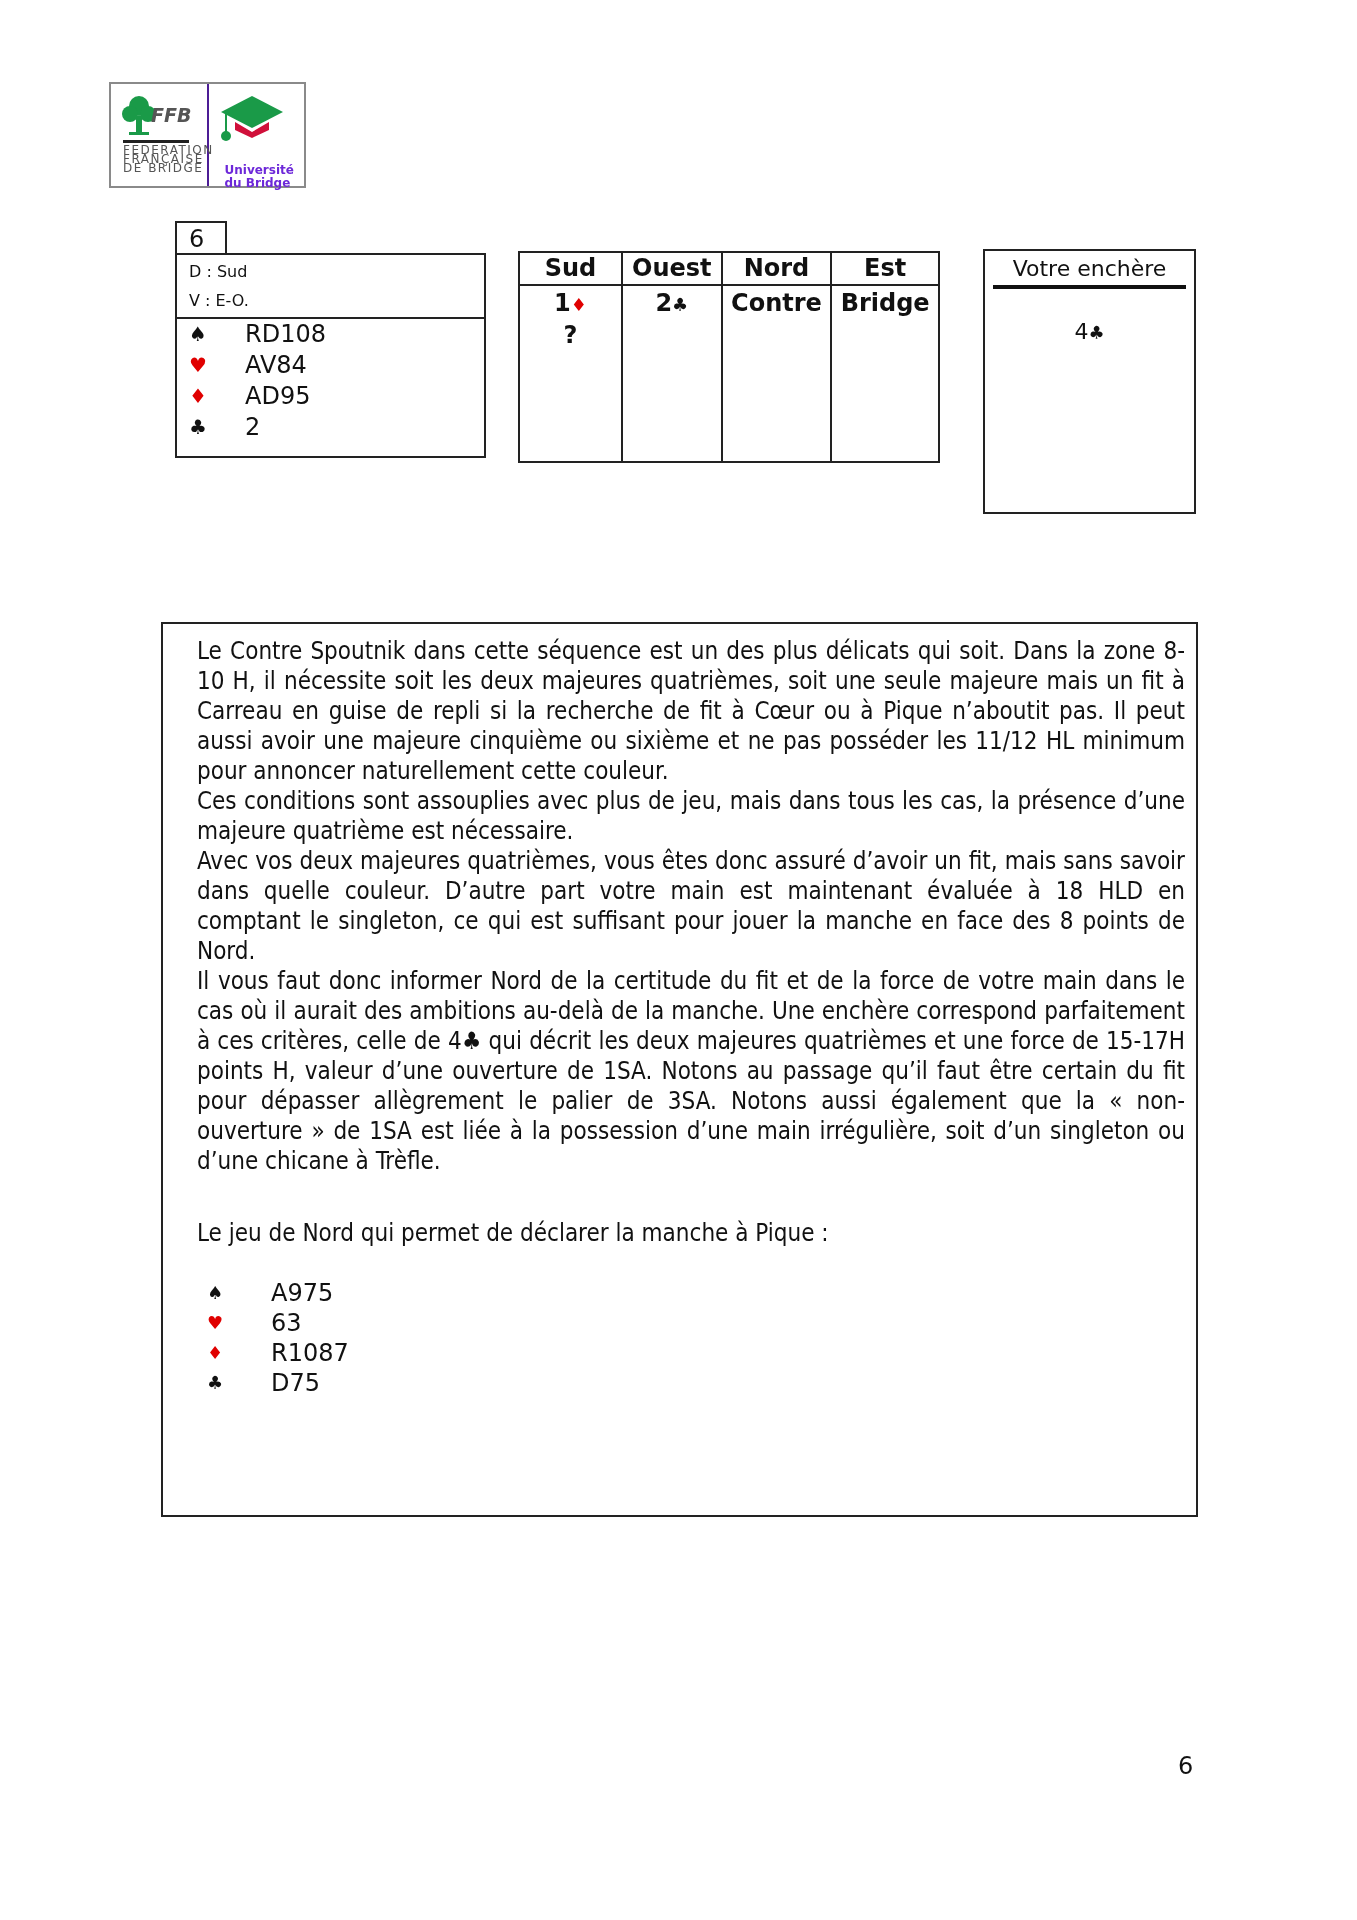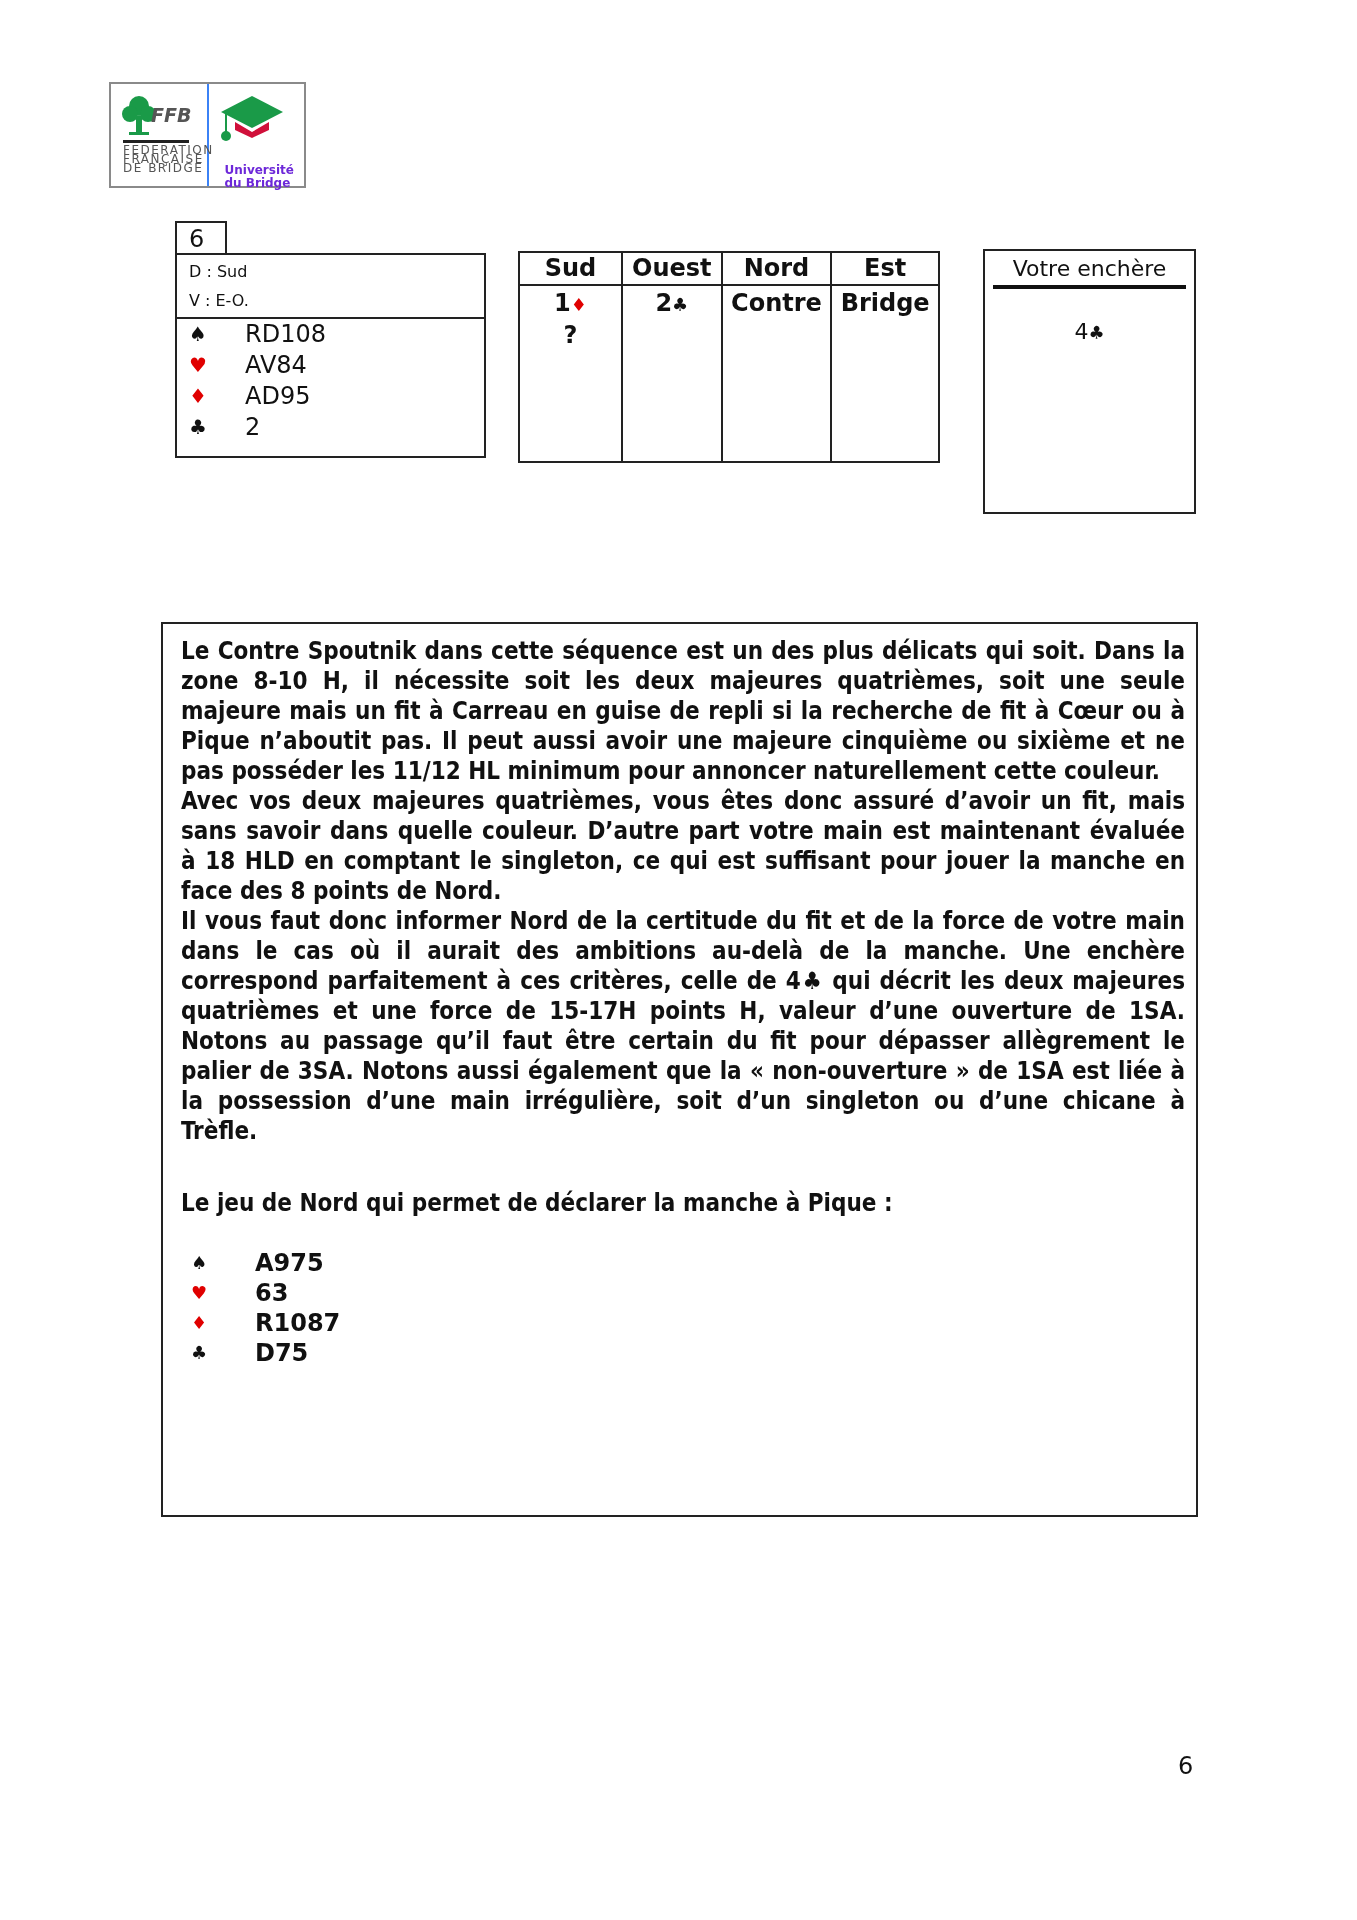--- a/index.html
+++ b/index.html
@@ -1,20 +1,20 @@
 <!DOCTYPE html>
 <html><head>
 <meta charset="utf-8">
 <style>
   html,body{margin:0;padding:0;background:#fff;}
   body{width:1357px;height:1920px;position:relative;overflow:hidden;font-family:"DejaVu Sans","Liberation Sans",sans-serif;color:#111;}
   .abs{position:absolute;}
   .logo{left:109px;top:82px;width:197px;height:106px;border:2px solid #8a8a8a;box-sizing:border-box;display:flex;}
   .logo .half{flex:1;position:relative;}
-  .logo .half.left{border-right:2px solid #3b82f6;text-decoration:underline;}
+  .logo .half.left{border-right:2px solid #4c1d95;text-decoration:underline;}
   .ffb-text{position:absolute;left:12px;top:62px;font-size:12px;line-height:9px;letter-spacing:1.5px;color:#555;font-family:"DejaVu Sans",sans-serif;}
   .ffb-bar{position:absolute;left:12px;top:56px;width:66px;height:3px;background:#222;}
   .ffb-mark{position:absolute;left:40px;top:20px;font:italic bold 19px "DejaVu Sans",sans-serif;color:#555;}
   .univ-text{position:absolute;left:16px;top:80px;font:bold 12px/13px "DejaVu Sans",sans-serif;color:#6d28d9;}
   .boxline{border:2px solid #222;box-sizing:border-box;}
   .num-box{left:175px;top:221px;width:52px;height:34px;font-size:24px;padding-left:12px;line-height:32px;}
   .hand-box{left:175px;top:253px;width:311px;height:205px;}
   .hand-head{height:60px;border-bottom:2px solid #222;padding:2px 0 0 12px;font-size:16px;line-height:29px;}
   .hand-body{padding:0 0 0 12px;font-size:24px;line-height:31px;}
   .row{display:flex;align-items:center;}
@@ -22,21 +22,21 @@
   .red{color:#e00000;}
   .bid-table{left:518px;top:251px;width:422px;height:212px;border-collapse:collapse;}
   .bid-table table{border-collapse:collapse;width:100%;height:100%;}
   .bid-table th,.bid-table td{border:2px solid #222;font-weight:bold;text-align:center;font-size:24px;}
   .bid-table th{height:29px;line-height:29px;}
   .bid-table td{vertical-align:top;line-height:30px;padding-top:2px;}
   .votre{left:983px;top:249px;width:213px;height:265px;}
   .votre-title{text-align:center;font-size:22px;line-height:32px;margin-top:2px;}
   .votre-rule{margin:0 8px;height:4px;background:#111;}
   .votre-bid{text-align:center;font-size:22px;margin-top:30px;}
-  .main-box{left:161px;top:622px;width:1037px;height:895px;padding:12px 11px 0 18px;font-weight:bold;}
+  .main-box{left:161px;top:622px;width:1037px;height:895px;padding:12px 11px 0 34px;}
   .para{font-family:"DejaVu Sans Condensed","DejaVu Sans",sans-serif;font-size:24px;line-height:30px;text-align:justify;margin:0;}
   .north{margin-top:30px;font-size:24px;line-height:30px;}
   .north .suit{width:64px;font-size:18px;padding-left:10px;}
   .pagenum{left:1178px;top:1752px;font-size:24px;}
 </style>
 </head>
 <body>
 
 <div class="abs logo">
   <div class="half left">
@@ -127,20 +127,21 @@
 </div>
 
 <div class="abs boxline votre">
   <div class="votre-title">Votre enchère</div>
   <div class="votre-rule"></div>
   <div class="votre-bid"><span>4</span><span style="font-size:18px">♣</span></div>
 </div>
 
 <div class="abs boxline main-box">
   <p class="para">Le Contre Spoutnik dans cette séquence est un des plus délicats qui soit. Dans la zone 8-10 H, il nécessite soit les deux majeures quatrièmes, soit une seule majeure mais un fit à Carreau en guise de repli si la recherche de fit à Cœur ou à Pique n’aboutit pas. Il peut aussi avoir une majeure cinquième ou sixième et ne pas posséder les 11/12 HL minimum pour annoncer naturellement cette couleur.</p>
+  <p class="para">Ces conditions sont assouplies avec plus de jeu, mais dans tous les cas, la présence d’une majeure quatrième est nécessaire.</p>
   <p class="para">Avec vos deux majeures quatrièmes, vous êtes donc assuré d’avoir un fit, mais sans savoir dans quelle couleur. D’autre part votre main est maintenant évaluée à 18 HLD en comptant le singleton, ce qui est suffisant pour jouer la manche en face des 8 points de Nord.</p>
   <p class="para">Il vous faut donc informer Nord de la certitude du fit et de la force de votre main dans le cas où il aurait des ambitions au-delà de la manche. Une enchère correspond parfaitement à ces critères, celle de 4♣ qui décrit les deux majeures quatrièmes et une force de 15-17H points H, valeur d’une ouverture de 1SA. Notons au passage qu’il faut être certain du fit pour dépasser allègrement le palier de 3SA. Notons aussi également que la « non-ouverture » de 1SA est liée à la possession d’une main irrégulière, soit d’un singleton ou d’une chicane à Trèfle.</p>
   <p class="para" style="margin-top:42px">Le jeu de Nord qui permet de déclarer la manche à Pique :</p>
   <div class="north">
     <div class="row">
       <span class="suit">♠</span>
       <span>A975</span>
     </div>
     <div class="row">
       <span class="suit red">♥</span>

